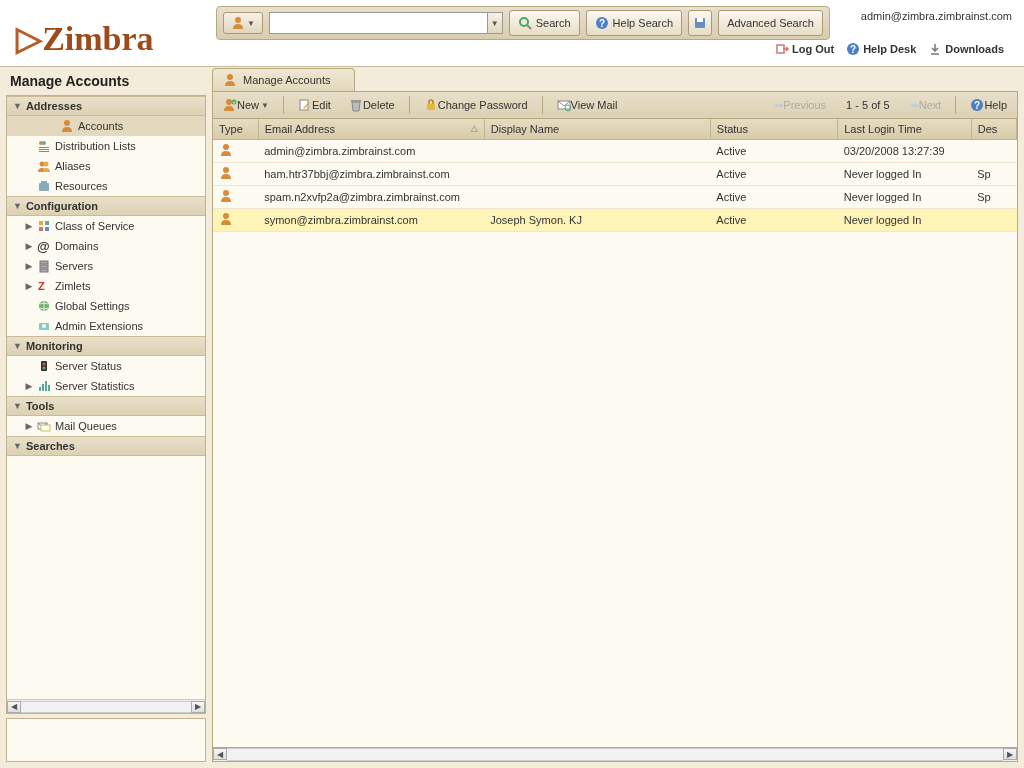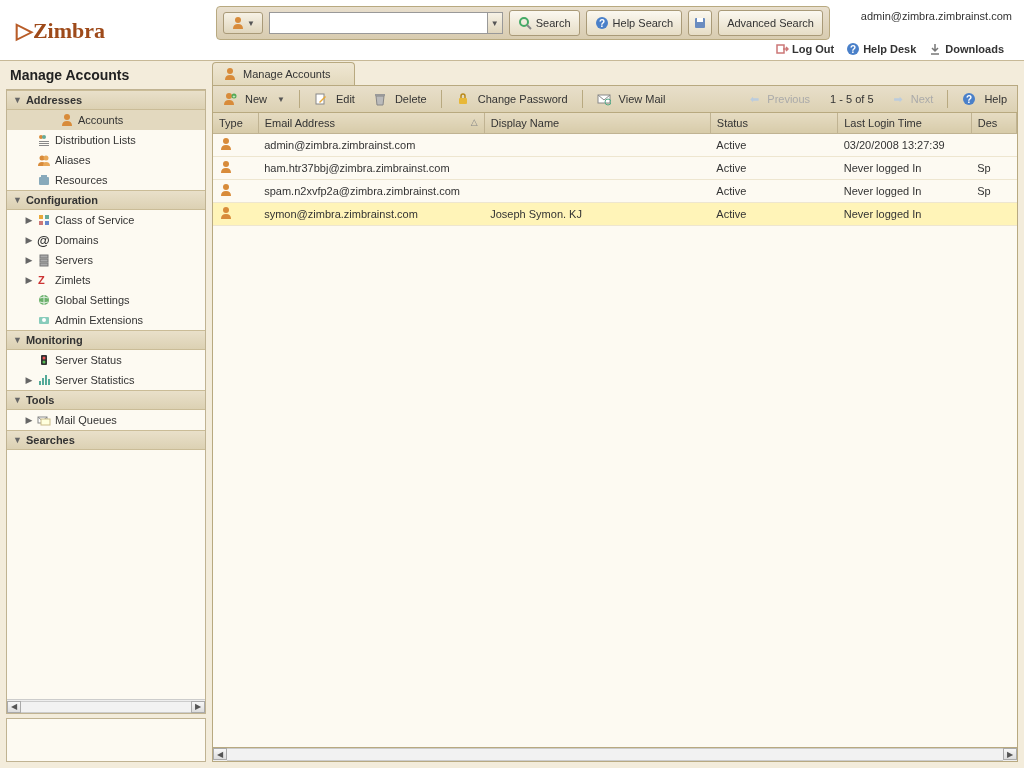--- a/index.html
+++ b/index.html
@@ -1,20 +1,20 @@
 <!DOCTYPE html>
 <html><head>
 <meta charset="utf-8">
 <style>
 * { box-sizing: border-box; margin: 0; padding: 0; }
 body { font-family: Arial, sans-serif; font-size: 11px; background: #fff; width: 1024px; height: 768px; overflow: hidden; }
 .app { display: flex; flex-direction: column; height: 768px; }
 .topbar { display: flex; align-items: flex-start; padding: 6px 8px 0 8px; background: #fff; }
 .logo { width: 200px; padding: 12px 4px 8px 8px; }
-.logo-text { font-family: Georgia, serif; font-size: 22px; font-weight: bold; color: #9e4a1a; }
+.logo-text { font-family: Georgia, serif; font-size: 34px; font-weight: bold; color: #9e4a1a; }
 .search-area { flex: 1; display: flex; align-items: center; gap: 6px; background: linear-gradient(#e8dfce, #d8ccb0); border: 1px solid #b8a980; border-radius: 4px; padding: 4px 6px; margin-left: 8px; margin-right: 8px; height: 34px; }
 .dropdown-btn { display: flex; align-items: center; background: linear-gradient(#f7f2e6, #e0d6bd); border: 1px solid #a99a78; border-radius: 3px; height: 22px; width: 40px; justify-content: center; gap: 2px; cursor: pointer; }
 .search-input-wrap { display: flex; align-items: center; border: 1px solid #999; background: #fff; height: 22px; flex: 1; max-width: 240px; }
 .search-input { border: none; outline: none; width: 100%; padding: 0 4px; font-size: 11px; }
 .input-dd { background: linear-gradient(#f7f2e6, #e0d6bd); border-left: 1px solid #999; width: 16px; height: 100%; display: flex; align-items: center; justify-content: center; cursor: pointer; }
 .btn { display: inline-flex; align-items: center; gap: 4px; background: linear-gradient(#fbf8f0, #e6ddc6); border: 1px solid #a99a78; border-radius: 3px; height: 26px; padding: 0 8px; font-size: 11px; cursor: pointer; color: #333; }
 .btn-icon-only { width: 24px; padding: 0; justify-content: center; }
 .user-area { width: 170px; text-align: right; padding: 4px 4px 0 0; font-size: 11px; color: #333; }
 .linkbar { display: flex; justify-content: flex-end; gap: 12px; padding: 2px 12px 4px 0; font-size: 11px; }
 .linkbar a { color: #2a5db0; text-decoration: none; display: inline-flex; align-items: center; gap: 3px; cursor: pointer; }
@@ -28,21 +28,21 @@
 .tree-item.selected { background: #e3d9bf; padding-left: 41px; }
 .tree-item .expand { width: 8px; display: inline-flex; justify-content: center; color: #666; font-size: 9px; }
 .hscrollbar { height: 14px; background: #eee; border-top: 1px solid #ccc; display: flex; align-items: center; }
 .hscrollbar .arrow { width: 14px; height: 12px; background: linear-gradient(#f7f7f7,#ddd); border: 1px solid #aaa; font-size: 8px; display: flex; align-items: center; justify-content: center; color: #555; cursor: pointer; }
 .hscrollbar .track { flex: 1; height: 12px; background: #f2f2f2; border: 1px solid #ccc; border-left: none; border-right: none; }
 .bottom-pane { height: 44px; background: #fdfaf2; border: 1px solid #c0b392; margin-top: 4px; }
 .content-col { flex: 1; display: flex; flex-direction: column; min-width: 0; }
 .tabs { display: flex; height: 24px; align-items: flex-end; }
 .tab { background: linear-gradient(#efe7d3, #e3d9bd); border: 1px solid #b8a980; border-bottom: none; border-radius: 4px 4px 0 0; padding: 4px 24px 4px 10px; display: flex; align-items: center; gap: 6px; font-size: 11px; cursor: pointer; color: #333; }
 .toolbar { background: linear-gradient(#e8dfca, #dcd1b3); border: 1px solid #b8a980; display: flex; align-items: center; padding: 3px 6px; gap: 10px; height: 28px; }
-.tb-btn { display: inline-flex; align-items: center; gap: 8px; font-size: 11px; color: #333; cursor: pointer; padding: 2px 4px; border-radius: 2px; }
+.tb-btn { display: inline-flex; align-items: center; gap: 0; font-size: 11px; color: #333; cursor: pointer; padding: 2px 4px; border-radius: 2px; }
 .tb-sep { width: 1px; height: 18px; background: #b8a980; }
 .spacer { flex: 1; }
 .table-wrap { flex: 1; background: #fdfaf2; border: 1px solid #b8a980; border-top: none; overflow: auto; position: relative; }
 .table { width: 100%; min-width: 790px; border-collapse: collapse; table-layout: fixed; }
 .table th { background: linear-gradient(#e6dcc3, #d7cba9); border-right: 1px solid #c0b392; border-bottom: 1px solid #c0b392; text-align: left; padding: 4px 6px; font-weight: normal; color: #333; font-size: 11px; position: sticky; top: 0; }
 .table th.sorted::after { content: ""; }
 .sort-indicator { float: right; color: #888; font-size: 9px; }
 .table td { padding: 3px 6px; border-bottom: 1px solid #eee6d0; font-size: 11px; color: #333; white-space: nowrap; overflow: hidden; text-overflow: ellipsis; }
 .table tbody tr.selected td { background: #fff4b8; }
 .col-type { width: 44px; }

